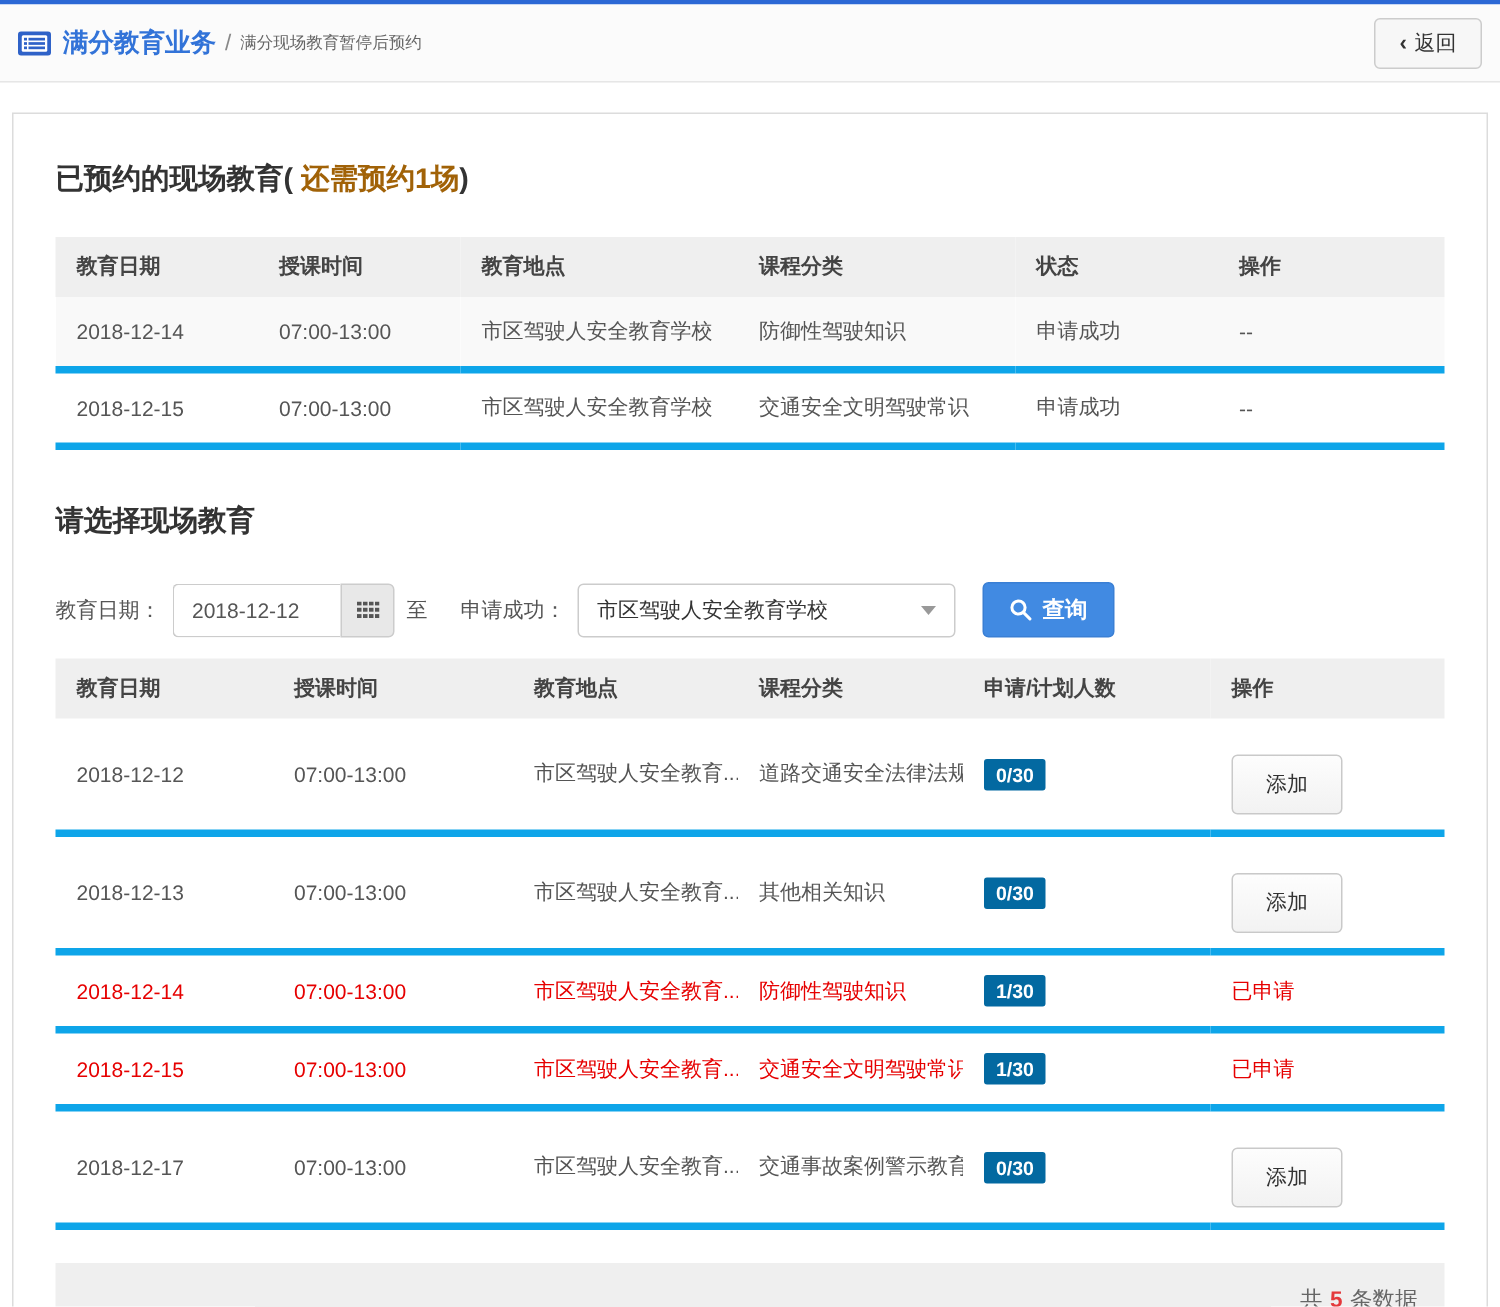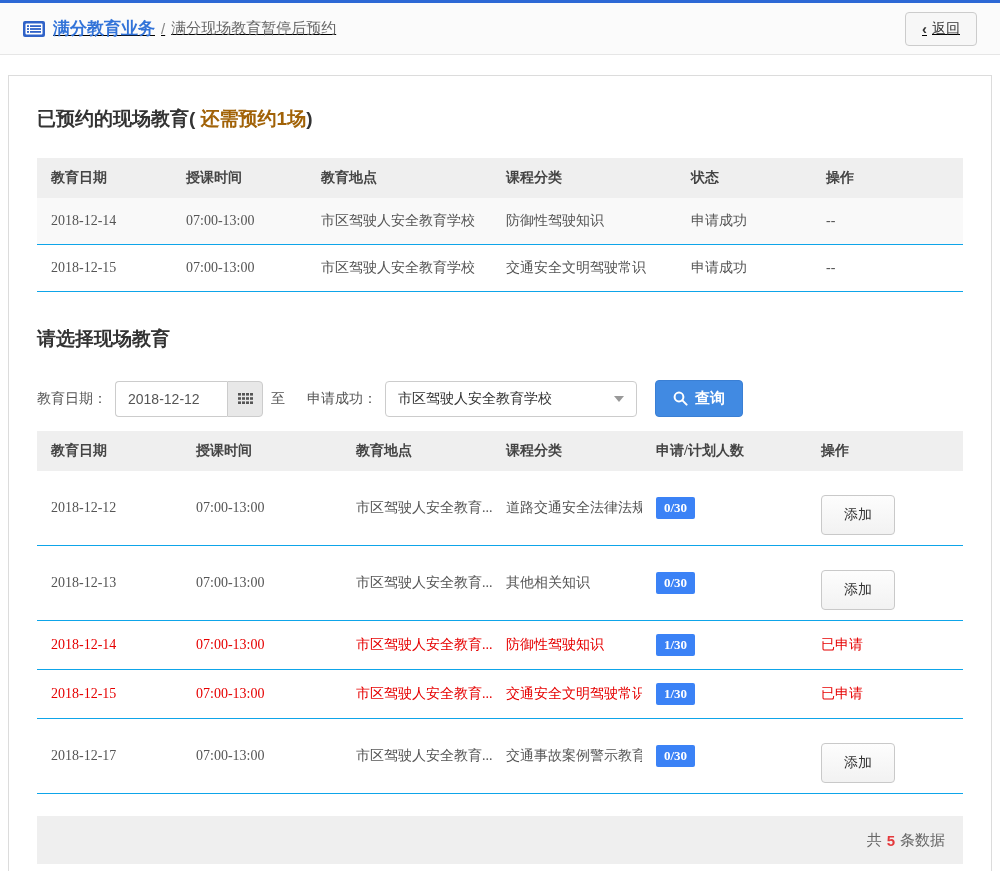--- a/index.html
+++ b/index.html
@@ -1,58 +1,58 @@
 <!DOCTYPE html>
 <html><head>
 <meta charset="utf-8">
 <style>
   * { margin:0; padding:0; box-sizing:border-box; }
   html,body { width:1000px; height:871px; overflow:hidden; background:#fff;
     font-family:"Liberation Sans","DejaVu Sans",sans-serif; }
   
   .topline { height:3px; background:#2c68d5; }
   .header { height:52px; background:#fbfbfb; border-bottom:1px solid #e6e6e6;
-    display:flex; align-items:center; padding:0 23px;text-decoration:underline; }
+    display:flex; align-items:center; padding:0 12px; }
   .crumb-icon { display:inline-flex; margin-right:8px; }
   .crumb-root { color:#3273d8; font-size:17px; font-weight:bold; }
   .crumb-sep { color:#888; font-size:15px; margin:0 6px; }
-  .crumb-cur { color:#666; font-size:15px; }
+  .crumb-cur { color:#666; font-size:11px; }
   .back-btn { margin-left:auto; background:#f7f7f7; border:1px solid #ccc; border-radius:4px;
     padding:7px 16px; font-size:14px; color:#333; cursor:pointer; display:flex; align-items:center; gap:5px;
     font-family:inherit; }
   .back-arrow { font-weight:bold; font-size:15px; color:#333; }
   
   .card { margin:20px 8px 0; background:#fff; border:1px solid #dcdcdc;
     padding:30px 28px 40px; min-height:790px; }
   .sec-title { font-size:19px; font-weight:bold; color:#333; }
   .sec-title .red { color:#a16207; }
   
-  table { width:100%; border-collapse:collapse; table-layout:fixed;font-family:Liberation Serif, serif; }
+  table { width:100%; border-collapse:collapse; table-layout:fixed; }
   thead th { background:#efefef; text-align:left; font-size:14px; font-weight:bold; color:#444;
     padding:11px 0 11px 14px; }
-  tbody td { font-size:14px; color:#555; padding:14px 0 14px 14px; border-bottom:1px solid #0ea5e9;
+  tbody td { font-size:14px; color:#555; padding:14px 0 14px 14px; border-bottom:5px solid #0ea5e9;
     white-space:nowrap; overflow:hidden; vertical-align:middle; }
   .booked-table { margin-top:26px; }
   .booked-table tbody tr:nth-child(odd) { background:#f9f9f9; }
   .booked-table th:nth-child(1), .booked-table td:nth-child(1) { width:135px; }
   .booked-table th:nth-child(2), .booked-table td:nth-child(2) { width:135px; }
   .booked-table th:nth-child(3), .booked-table td:nth-child(3) { width:185px; }
   .booked-table th:nth-child(4), .booked-table td:nth-child(4) { width:185px; }
   .booked-table th:nth-child(5), .booked-table td:nth-child(5) { width:135px; }
   .select-title { margin-top:34px; }
   .select-table { margin-top:14px; }
   .select-table th:nth-child(1), .select-table td:nth-child(1) { width:145px; }
   .select-table th:nth-child(2), .select-table td:nth-child(2) { width:160px; }
   .select-table th:nth-child(3), .select-table td:nth-child(3) { width:150px; }
   .select-table th:nth-child(4), .select-table td:nth-child(4) { width:150px; }
   .select-table th:nth-child(5), .select-table td:nth-child(5) { width:165px; }
   .select-table tbody td { padding-top:10px; padding-bottom:10px; }
   tr.applied td { color:#e60000; padding-top:13px; padding-bottom:13px; }
   .applied-text { color:#e60000; font-size:14px; }
-  .count-badge { display:inline-block; background:#3b82f6; color:#fff; font-weight:bold;
+  .count-badge { display:inline-block; background:#0369a1; color:#fff; font-weight:bold;
     font-size:13px; padding:3px 8px; border-radius:2px; }
   .add-btn { background:linear-gradient(#fdfdfd,#f2f2f2); border:1px solid #c9c9c9; border-radius:4px;
     padding:10px 22px; font-size:14px; color:#333; cursor:pointer; font-family:inherit;margin-top:14px; }
   
   .filter { margin-top:28px; display:flex; align-items:center; }
   .flabel { font-size:14px; color:#555;text-align:right; }
   .input-group { display:inline-flex; margin:0 8px; }
   .date-input { width:112px; height:36px; border:1px solid #ccc; border-right:none;
     border-radius:4px 0 0 4px; padding:0 12px; font-size:14px; color:#555; font-family:inherit; background:#fff; }
   .cal-btn { width:36px; height:36px; background:#e8e8e8; border:1px solid #ccc;

